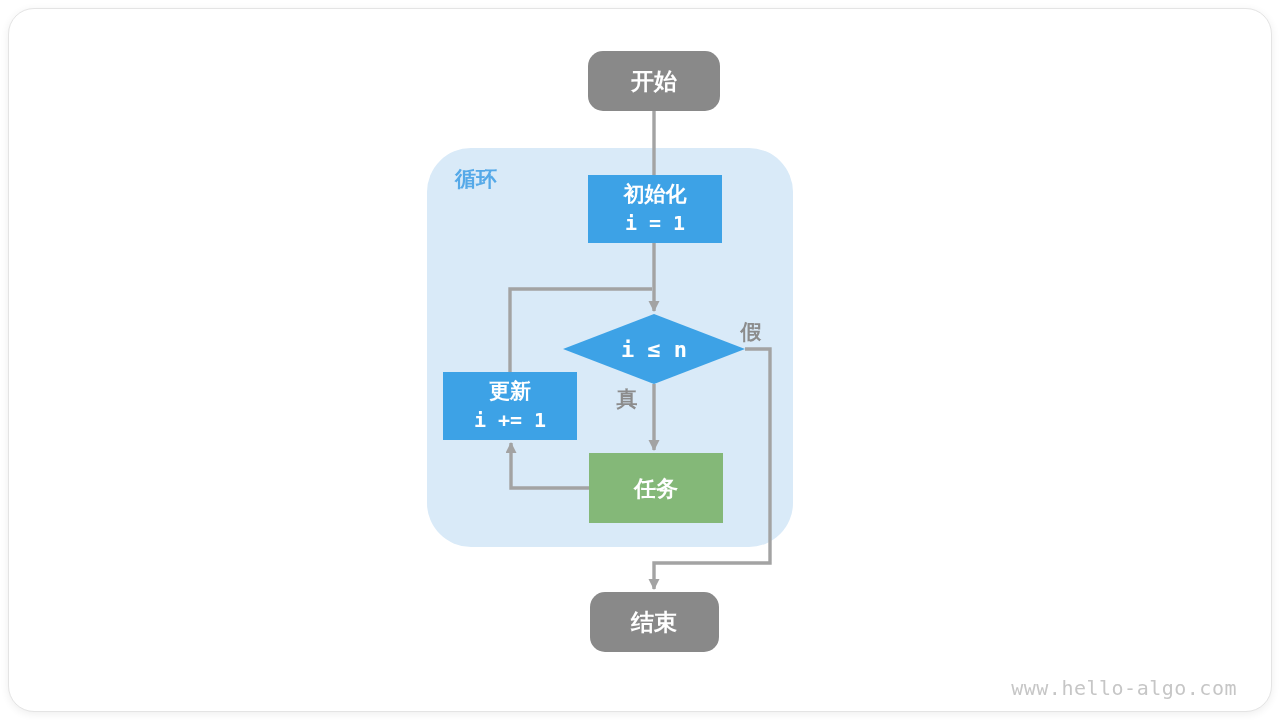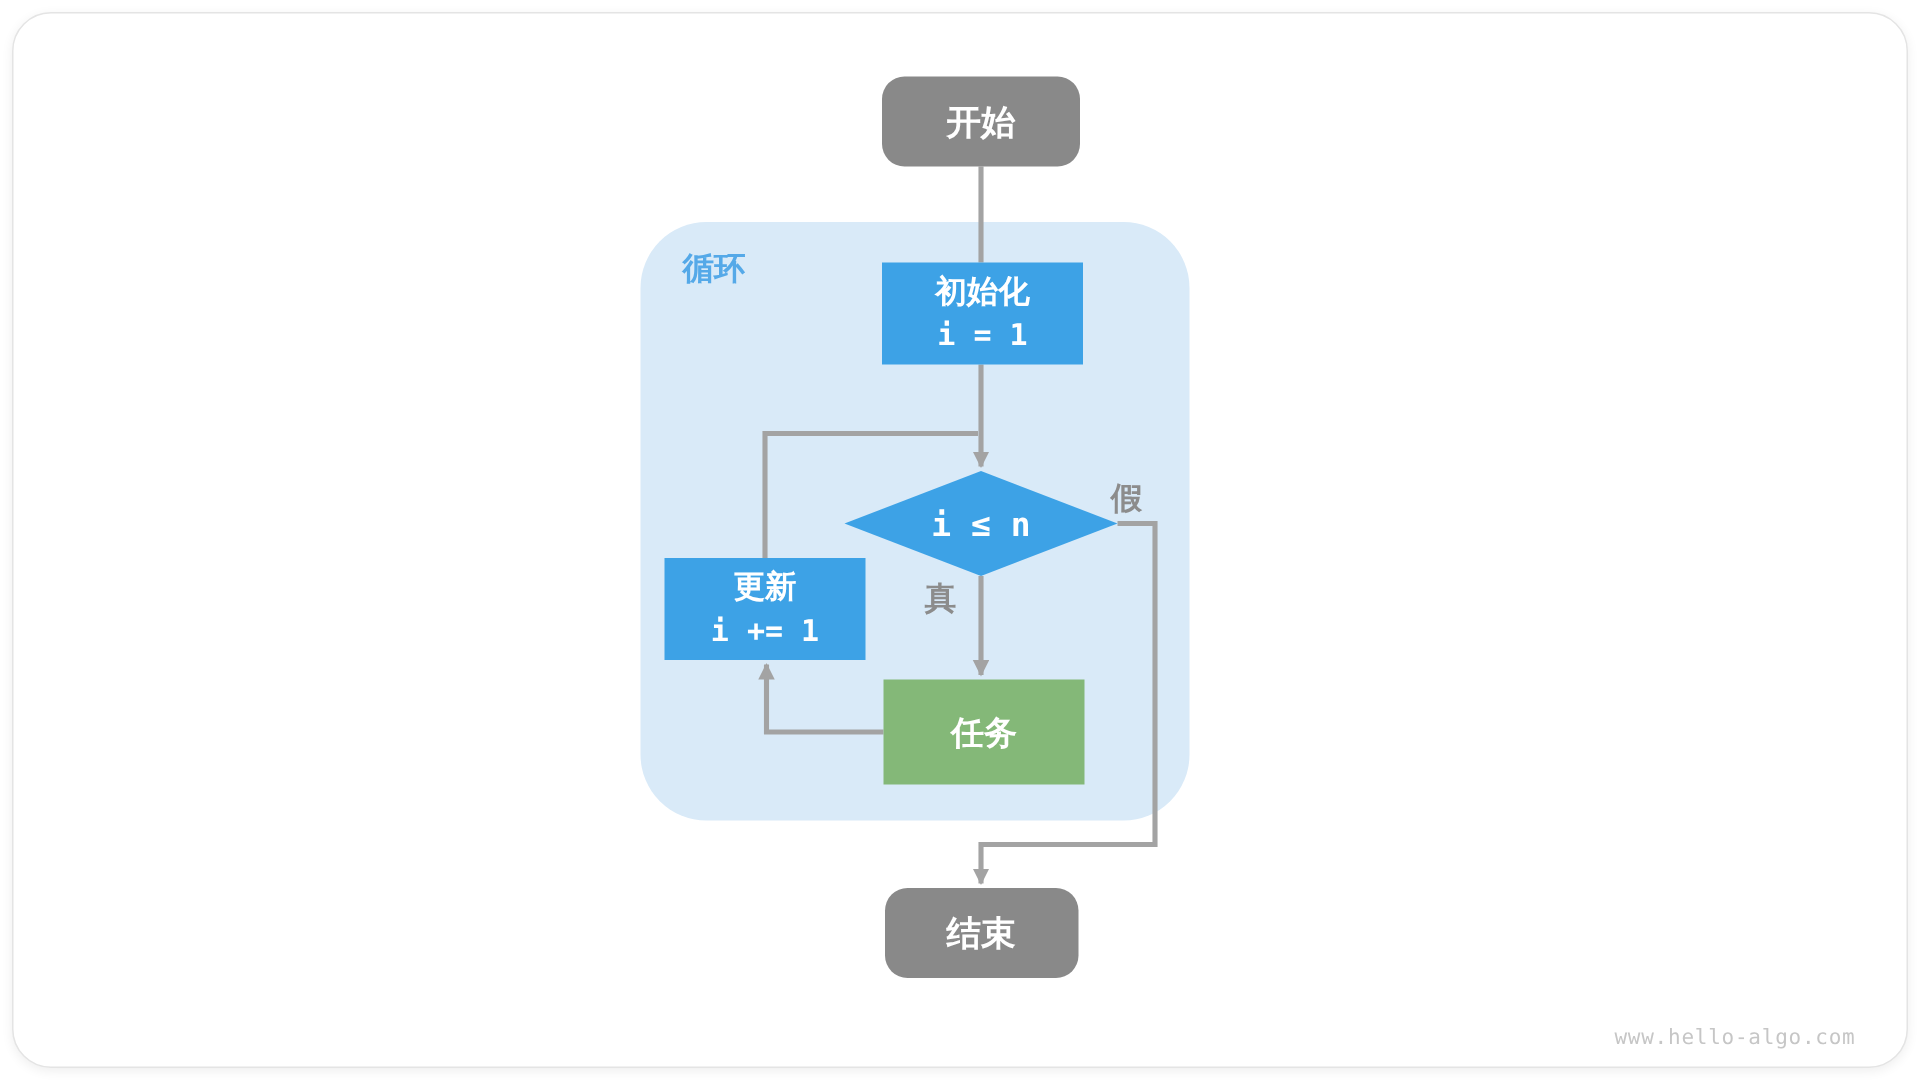--- a/index.html
+++ b/index.html
@@ -44,21 +44,21 @@
   }
   .fs23 { font-size: 23px; }
   .fs21 { font-size: 21px; }
   .fs20 { font-size: 20px; }
   .fs22 { font-size: 22px; }
   .connector { fill: none; stroke-width: 3.4px; }
   .watermark {
     position: absolute;
     right: 43px; bottom: 20px;
     font-family: "DejaVu Sans Mono", monospace;
-    font-size: 14px;
+    font-size: 20px;
     color: #c6c6c6;
     letter-spacing: 0.5px;
   }
 </style>
 </head>
 <body>
 
 <div class="canvas">
   <div class="card"></div>
 

